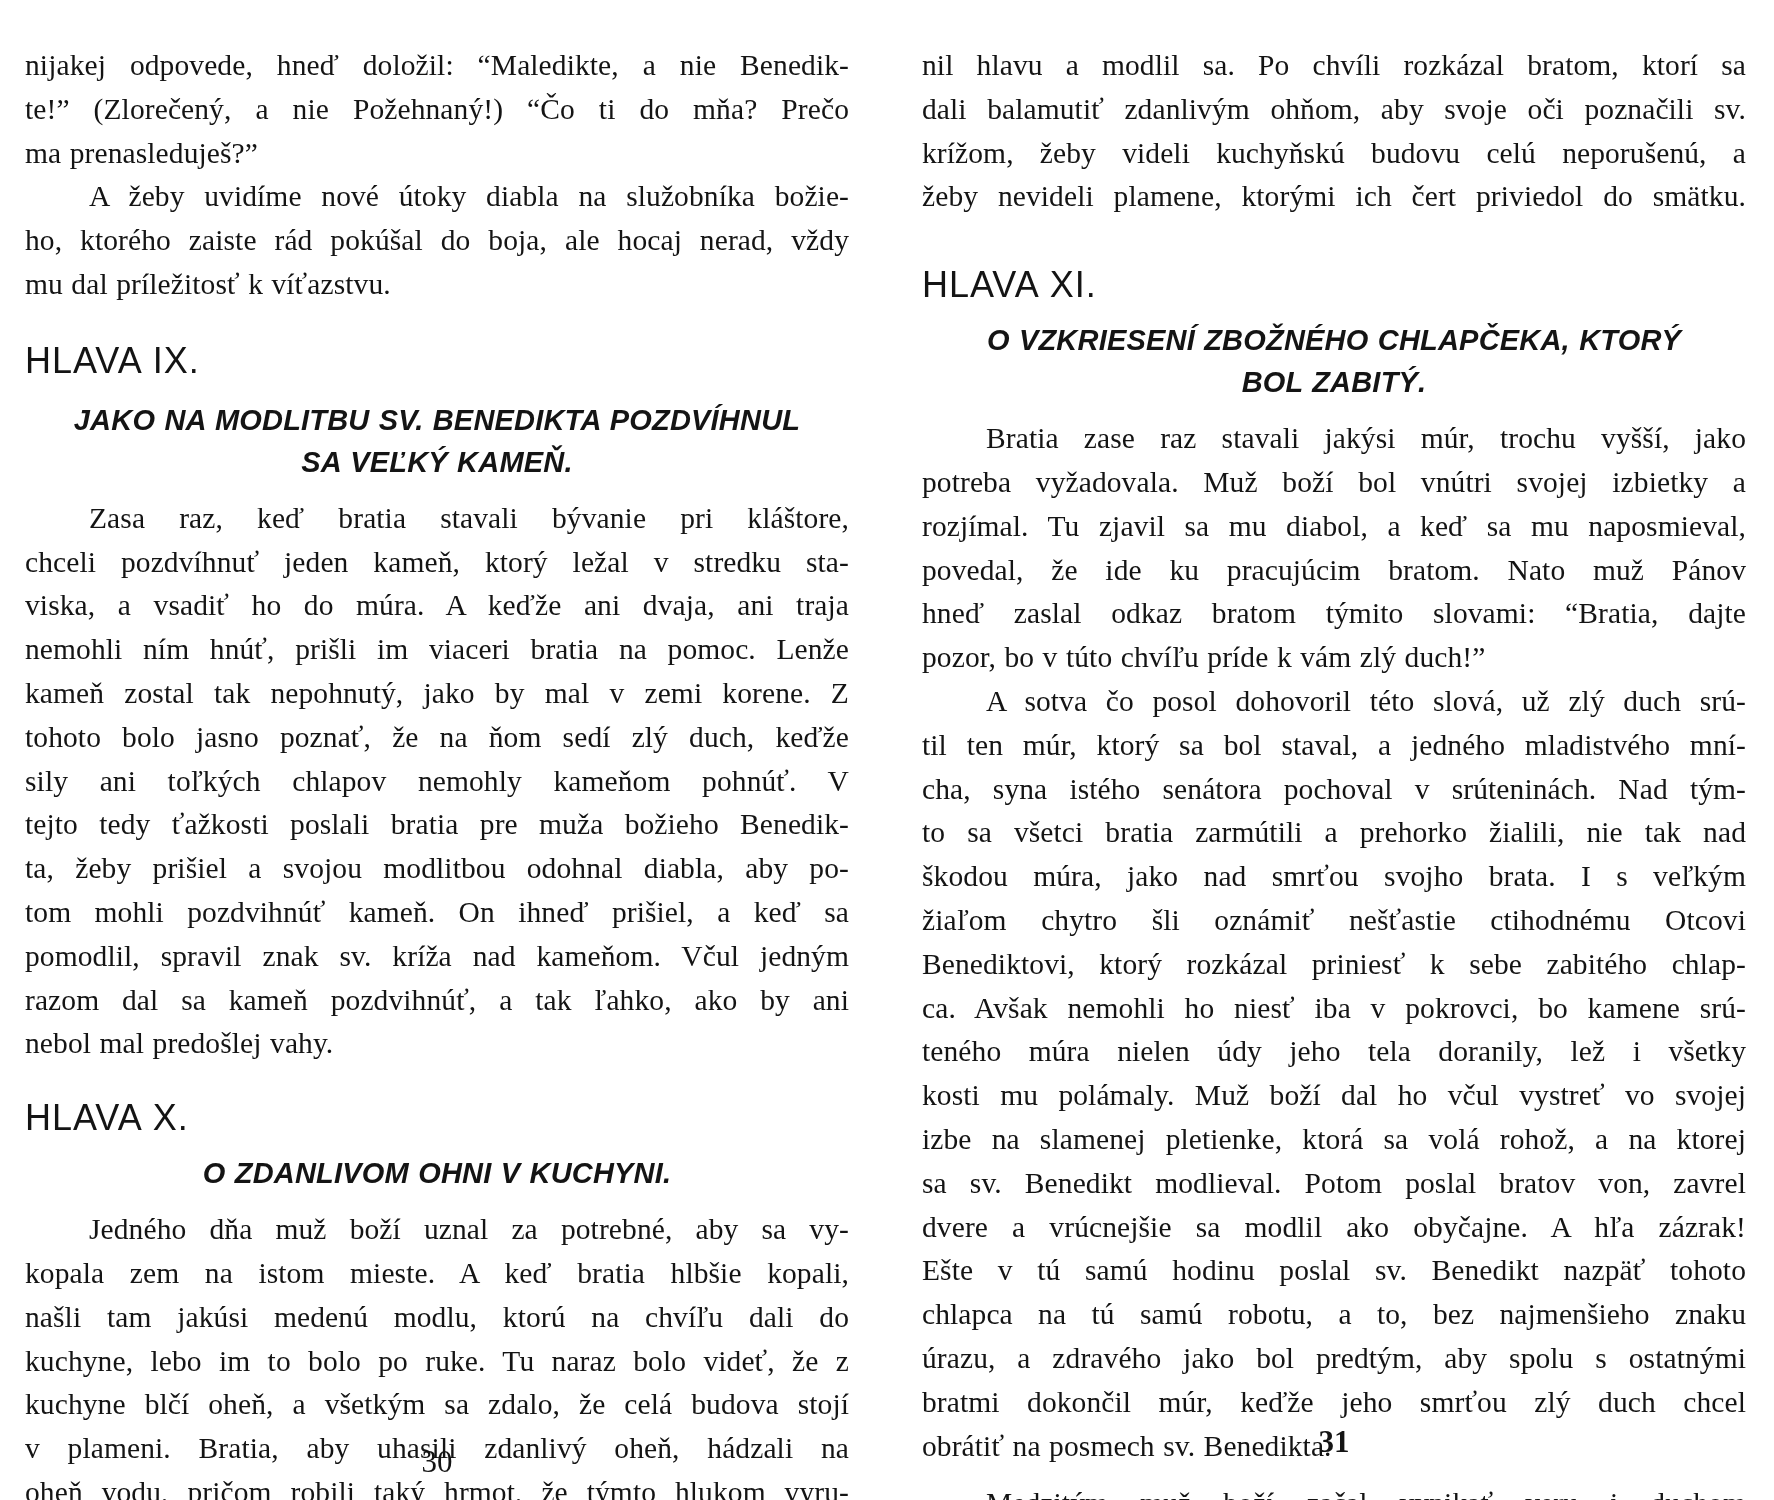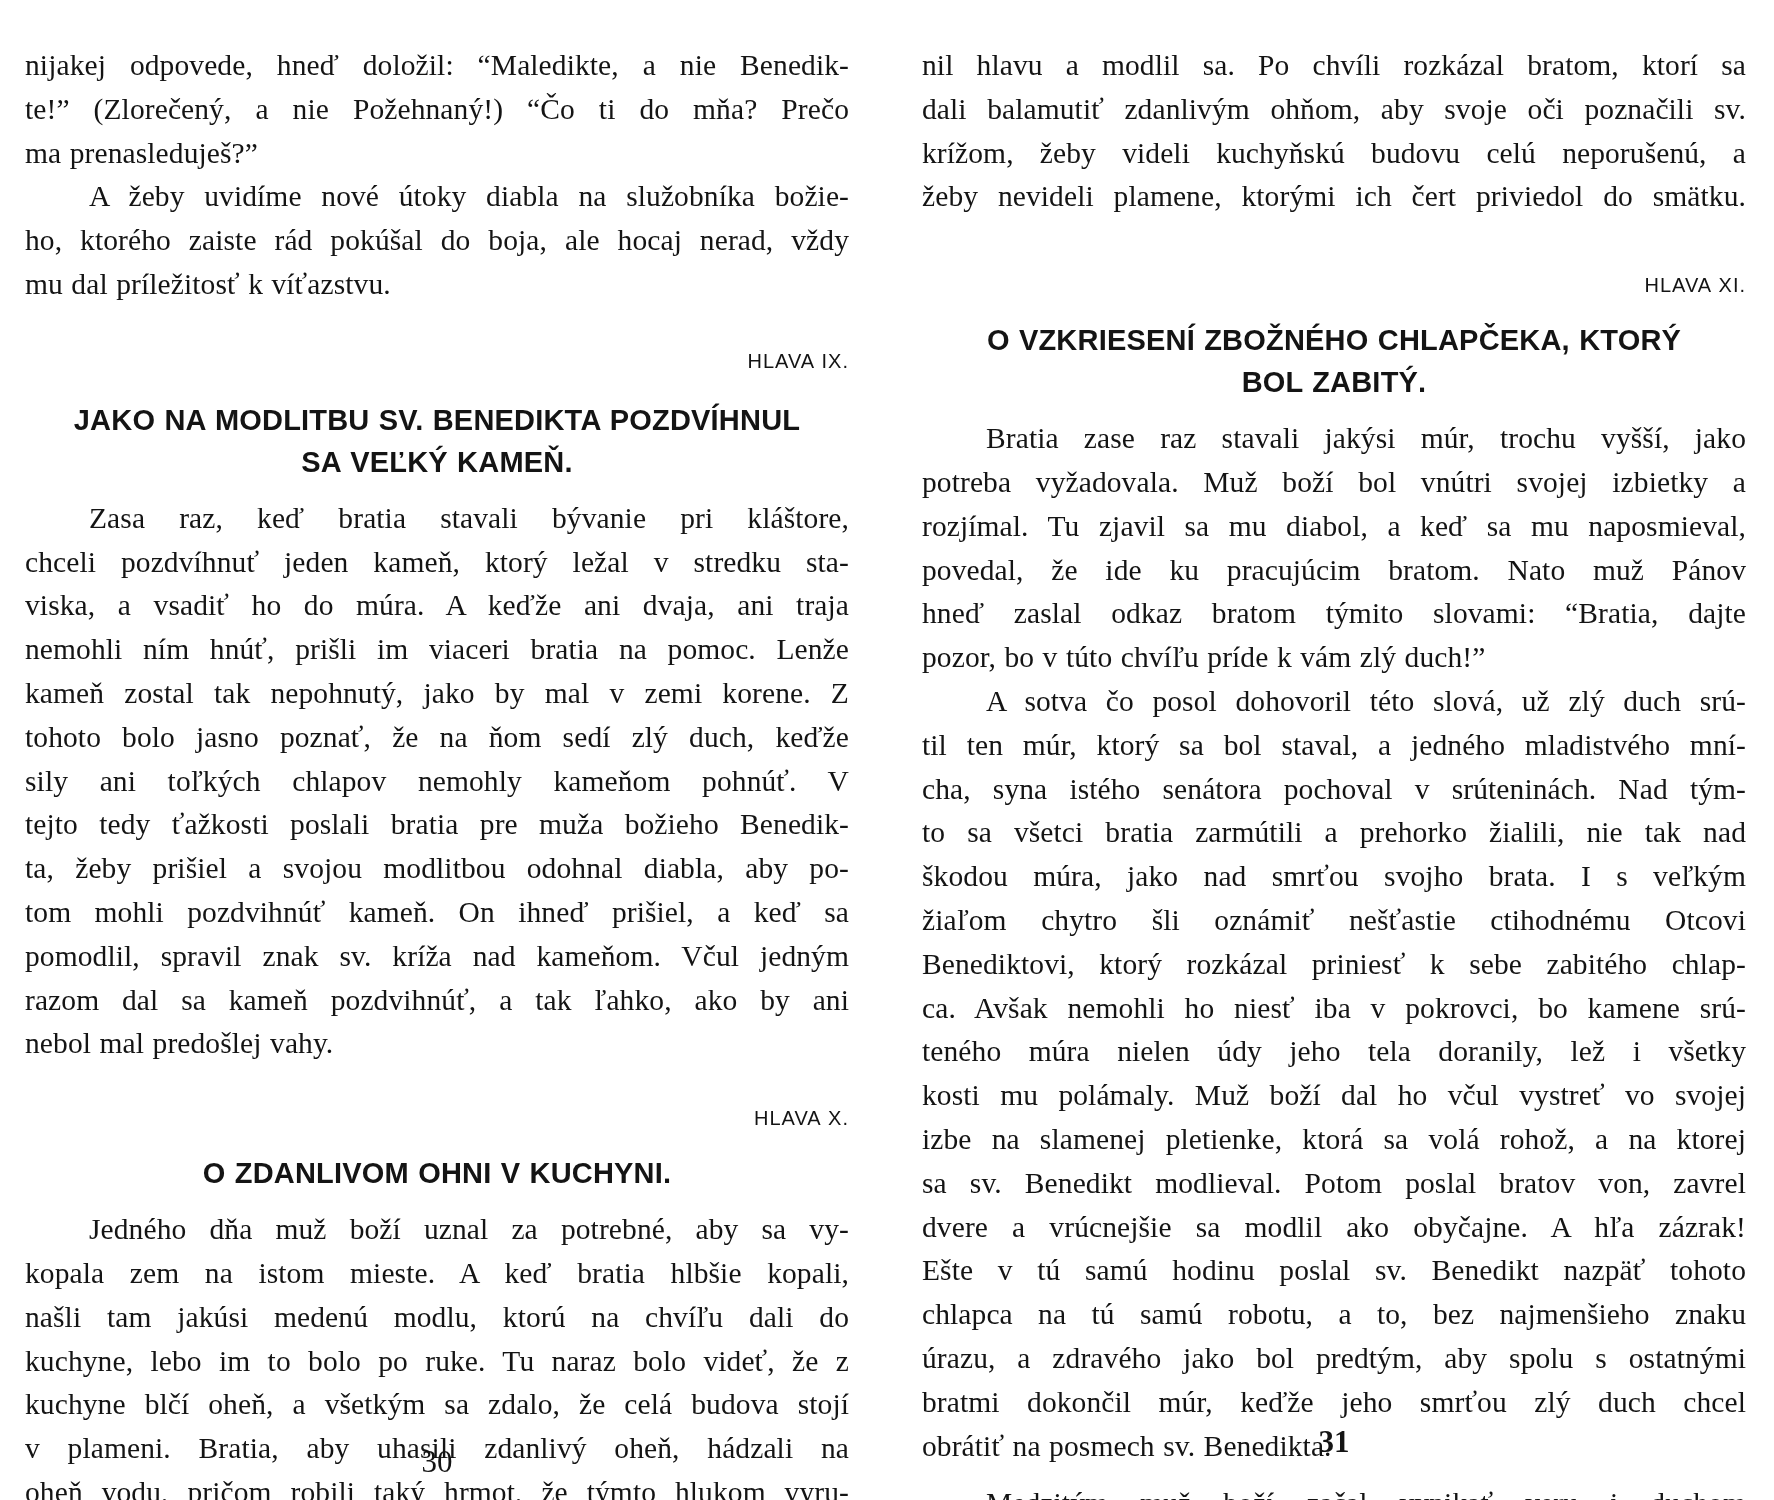--- a/index.html
+++ b/index.html
@@ -43,36 +43,37 @@
     overflow: visible;
     height: 43.8px;
   }
   .line.last {
     text-align-last: left;
   }
   .line.indent {
     padding-left: 64px;
   }
   .chapter-label {
-    text-align: right;
+    text-align: left;
     font-family: "Liberation Sans", "DejaVu Sans", sans-serif;
-    font-size: 20px;
+    font-size: 36px;
     letter-spacing: 1px;
     font-weight: normal;
     margin: 0;
     line-height: 44px;
   }
   .chapter-title {
     text-align: center;
     font-family: "Liberation Sans", "DejaVu Sans", sans-serif;
     font-weight: bold;
     font-size: 29px;
     line-height: 42px;
     margin: 0;
     letter-spacing: 0.2px;
+    font-style: italic;
   }
   .page-number {
     position: absolute;
     left: 0;
     right: 0;
     text-align: center;
     font-size: 31px;
   }
   .left .page-number { top: 1400px; }
   .right .page-number { top: 1380px; font-weight: bold; }

